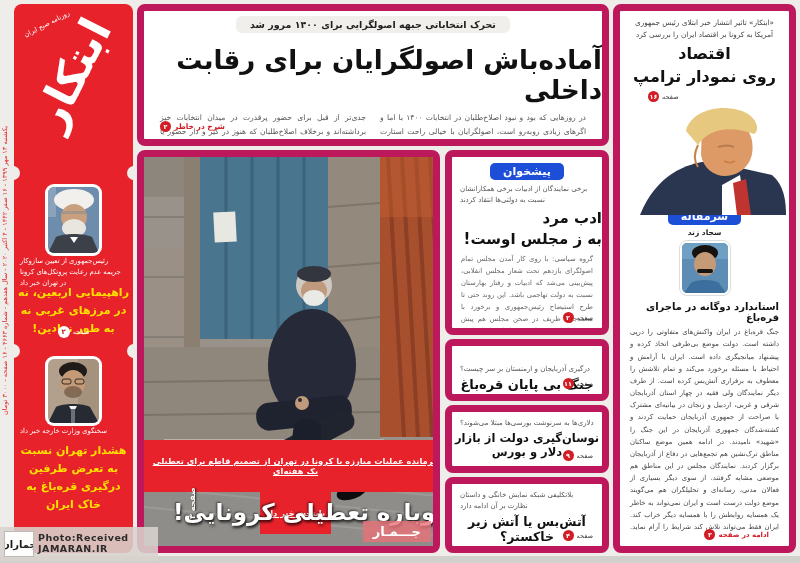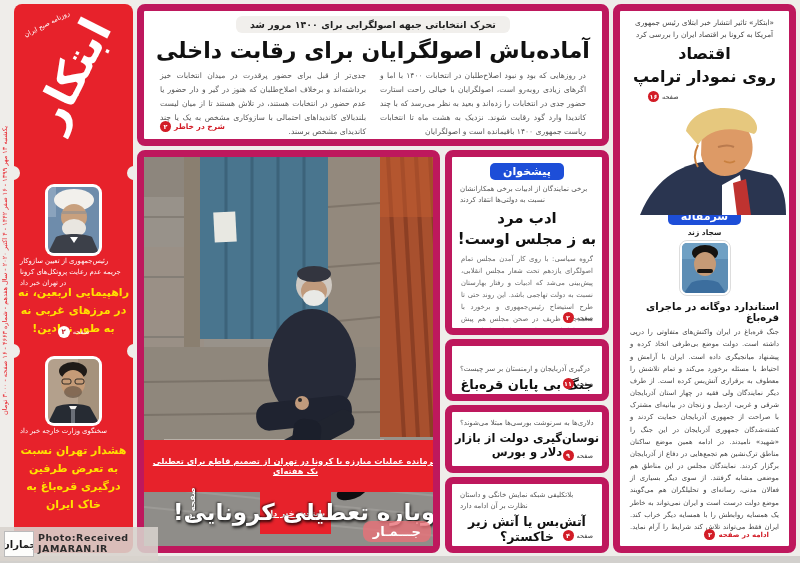--- a/index.html
+++ b/index.html
@@ -18,35 +18,35 @@
   .photo-frame svg { display:block; border-radius:6px; }
   .red-kicker { position:absolute; left:6px; width:107px; color:#fff; font-size:6.8px; line-height:1.65; text-align:left; direction:rtl; }
   .red-headline { position:absolute; left:4px; width:111px; color:#ffe100; font-size:11px; font-weight:bold; line-height:1.65; text-align:center; direction:rtl; }
   .red-badge { position:absolute; left:0; width:119px; display:flex; justify-content:center; align-items:center; gap:3px; direction:rtl; }
   .red-badge .lbl { color:#fff; font-size:6.5px; }
   .red-badge .circ { width:12px; height:12px; border-radius:50%; background:#fff; color:#c01722; font-size:7px; font-weight:bold; display:flex; align-items:center; justify-content:center; }
 
   
   #lead-card { left:137px; top:4px; width:472px; height:142px; }
   .lead-kicker { margin:5px auto 0; width:fit-content; background:#f1efec; border-radius:6px; padding:3px 14px; font-size:9.5px; font-weight:bold; color:#222; direction:rtl; }
-  .lead-headline { margin-top:5px; text-align:center; font-size:22px; font-weight:bold; color:#111; direction:rtl; letter-spacing:-1px; }
+  .lead-headline { margin-top:12px; text-align:right; font-size:26px; font-weight:bold; color:#111; direction:rtl; letter-spacing:-1px; }
   .lead-cols { display:flex; gap:14px; padding:6px 16px 0; direction:rtl; }
   .lead-cols div { flex:1; font-size:7.6px; line-height:1.85; color:#555; text-align:justify; }
   .more-line { position:absolute; left:16px; bottom:7px; display:flex; align-items:center; gap:3px; direction:rtl; color:#d21c26; font-size:7.5px; font-weight:bold; }
   .circ-red { width:11px; height:11px; border-radius:50%; background:#d21c26; color:#fff; font-size:6.5px; font-weight:bold; display:flex; align-items:center; justify-content:center; }
 
   
   #photo-card { left:137px; top:150px; width:303px; height:403px; }
   #photo-card svg { position:absolute; inset:0; }
   .photo-redband { position:absolute; left:0; width:303px; top:283px; text-align:center; direction:rtl; }
   .photo-redband span { display:inline-block; background:#e7222b; color:#fff; font-size:8.3px; font-weight:bold; padding:16px 6px;text-decoration:underline; }
   .photo-redband .l2 { display:block; width:fit-content; margin:0 auto; }
   .photo-headline { position:absolute; left:0; top:318px; width:303px; text-align:right; color:#fff; font-size:23px; font-weight:bold; direction:rtl; text-shadow:1px 2px 3px rgba(0,0,0,.85), -1px -1px 2px rgba(0,0,0,.5);margin-top:24px; }
   .photo-pagenum { position:absolute; left:44px; top:362px; transform:rotate(-90deg); transform-origin:left top; color:#fff; font-size:8px; font-weight:bold; direction:rtl; text-shadow:0 1px 2px rgba(0,0,0,.8); }
-  .photo-mark { position:absolute; right:2px; bottom:4px; background:rgba(233,112,120,.8); border-radius:8px; padding:3px 10px; color:#fff; font-size:13px; font-weight:bold; letter-spacing:2px; direction:rtl; }
+  .photo-mark { position:absolute; right:2px; bottom:4px; background:rgba(233,112,120,.8); border-radius:0; padding:3px 10px; color:#fff; font-size:13px; font-weight:bold; letter-spacing:2px; direction:rtl; }
 
   
   .pk-card { left:445px; width:164px; }
   .pill { margin:6px auto 3px; width:fit-content; background:#1d4ed8; color:#fff; border-radius:5px; padding:2px 13px; font-size:11px; font-weight:bold; direction:rtl; }
   .pk-kicker { padding:1px 8px 0; font-size:7px; line-height:1.6; color:#555; text-align:left; direction:rtl; }
   .pk-headline { margin-top:2px; text-align:center; font-weight:bold; color:#111; direction:rtl; }
   .pk-body { padding:4px 9px 0; font-size:6.8px; line-height:1.75; color:#666; text-align:justify; direction:rtl; }
   .pk-badge { position:absolute; right:9px; bottom:5px; display:flex; align-items:center; gap:3px; direction:rtl; font-size:6.5px; color:#333; }
 
   
@@ -195,21 +195,21 @@
     <div class="photo-headline">دوباره تعطیلی کرونایی!</div>
     <div class="photo-pagenum">
       <span>صفحه</span> <span>۳</span>
     </div>
     <div class="photo-mark">جـــمـار</div>
   </div>
 
   <div class="card pk-card" style="top:150px; height:185px;">
     <div class="pill">پیشخوان</div>
     <div class="pk-kicker">برخی نمایندگان از ادبیات برخی همکارانشان نسبت به دولتی‌ها انتقاد کردند</div>
-    <div class="pk-headline" style="font-size:15px; line-height:1.4;">
+    <div class="pk-headline" style="font-size:15px; line-height:1.4;text-align:right;">
       <span>ادب مرد</span><br>
       <span>به ز مجلس اوست!</span>
     </div>
     <div class="pk-body">گروه سیاسی: با روی کار آمدن مجلس تمام اصولگرای یازدهم تحت شعار مجلس انقلابی، پیش‌بینی می‌شد که ادبیات و رفتار بهارستان نسبت به دولت تهاجمی باشد. این روند حتی تا طرح استیضاح رئیس‌جمهوری و برخورد با محمدجواد ظریف در صحن مجلس هم پیش رفت، اما با توصیه‌های رهبر انقلاب اسلامی در دیدار مجازی با نمایندگان تا حد زیادی ترمز آن گرفته شد.</div>
     <div class="pk-badge">
       <span>صفحه</span>
       <span class="circ-red">۲</span>
     </div>
   </div>
 

